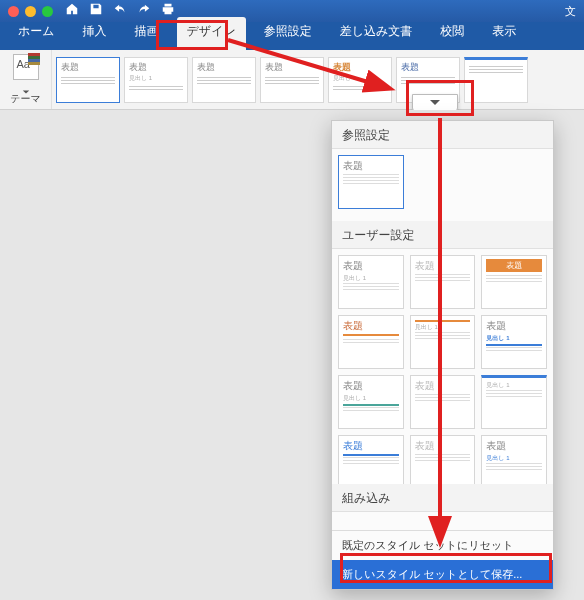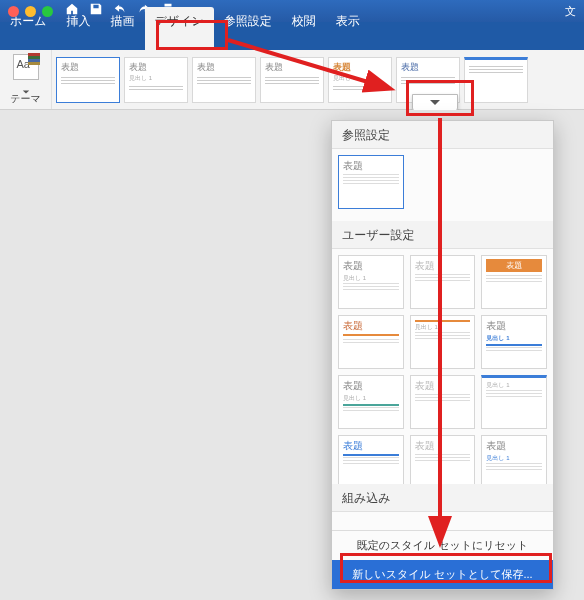--- a/index.html
+++ b/index.html
@@ -9,21 +9,21 @@
   .traffic { display: flex; gap: 6px; align-items: center; }
   .tl { width: 11px; height: 11px; border-radius: 50%; }
   .tl.red { background: #ff5f57; }
   .tl.yellow { background: #febc2e; }
   .tl.green { background: #28c840; }
   .tb-icons { display: flex; gap: 10px; align-items: center; color: #fff; }
   .tb-icons svg { width: 14px; height: 14px; fill: #fff; }
   .titlebar .right { margin-left: auto; color: #fff; font-size: 11px; }
 
   .ribbon-tabs { height: 28px; background: #1f5aa6; display: flex; align-items: flex-end; color: #fff; font-size: 12px; }
-  .rtab { padding: 6px 10px 20px 10px; cursor: pointer; }
+  .rtab { padding: 6px 10px 10px 10px; cursor: pointer; margin-left: 8px; }
   .rtab.active { background: #f3f3f3; color: #333; border-radius: 3px 3px 0 0; }
 
   .ribbon-body { height: 60px; background: #f3f3f3; border-bottom: 1px solid #d0d0d0; display: flex; align-items: stretch; }
   .theme-group { width: 52px; display: flex; flex-direction: column; align-items: center; justify-content: center; gap: 2px; border-right: 1px solid #e0e0e0; }
   .theme-swatch { width: 26px; height: 26px; background: #fff; border: 1px solid #bbb; position: relative; }
   .theme-swatch::before { content: "Aa"; position: absolute; left: 3px; top: 3px; font-size: 11px; color: #555; }
   .theme-swatch::after { content: ""; position: absolute; right: -2px; top: -2px; width: 12px; height: 12px; background: linear-gradient(180deg,#b43a2f 25%,#3e6d3a 25% 50%,#4668a5 50% 75%,#a68a3e 75%); }
   .theme-dd { width: 8px; height: 8px; }
   .theme-dd svg { width: 8px; height: 8px; fill: #555; }
   .theme-label { font-size: 10px; color: #444; }
@@ -52,21 +52,21 @@
   .dd-thumb .sub { font-size: 6px; color: #aaa; }
   .dd-thumb .bar { height: 2px; margin: 1px 0; }
   .dd-thumb .bar.blue { background: #3b7dd8; }
   .dd-thumb .bar.orange { background: #e68a3c; }
   .dd-thumb .bar.teal { background: #4aa59a; }
   .dd-thumb .fill-orange { background: #e68a3c; color: #fff; padding: 1px 2px; font-size: 8px; text-align: center; }
   .dd-thumb .lines div { height: 1px; background: #ddd; margin-bottom: 2px; }
   .dd-thumb.topblue { border-top: 3px solid #3b7dd8; }
 
   .dd-footer { border-top: 1px solid #dcdcdc; }
-  .dd-footer .fitem { font-size: 11px; padding: 7px 10px; color: #333; text-align: center; }
+  .dd-footer .fitem { font-size: 11px; padding: 7px 10px; color: #333; }
   .dd-footer .fitem.hl { background: #2a6fd6; color: #fff; }
 
   
   .annot { position: absolute; inset: 0; pointer-events: none; }
   .annot .box { position: absolute; border: 3px solid #e02020; }
   .annot svg { position: absolute; overflow: visible; }
   .arrowhead { fill: #e02020; }
   .arrowline { stroke: #e02020; stroke-width: 4; fill: none; }
 </style>
 </head>
@@ -97,20 +97,21 @@
   </div>
   <span class="right">文</span>
 </div>
 
 <div class="ribbon-tabs">
   <div class="rtab">ホーム</div>
   <div class="rtab">挿入</div>
   <div class="rtab">描画</div>
   <div class="rtab active">デザイン</div>
   <div class="rtab">参照設定</div>
+  <div class="rtab">差し込み文書</div>
   <div class="rtab">校閲</div>
   <div class="rtab">表示</div>
 </div>
 
 <div class="ribbon-body">
   <div class="theme-group">
     <div class="theme-swatch"></div>
     <div class="theme-dd"><svg viewBox="0 0 10 10">
           <path d="M1 3l4 4 4-4z"></path>
         </svg></div>

